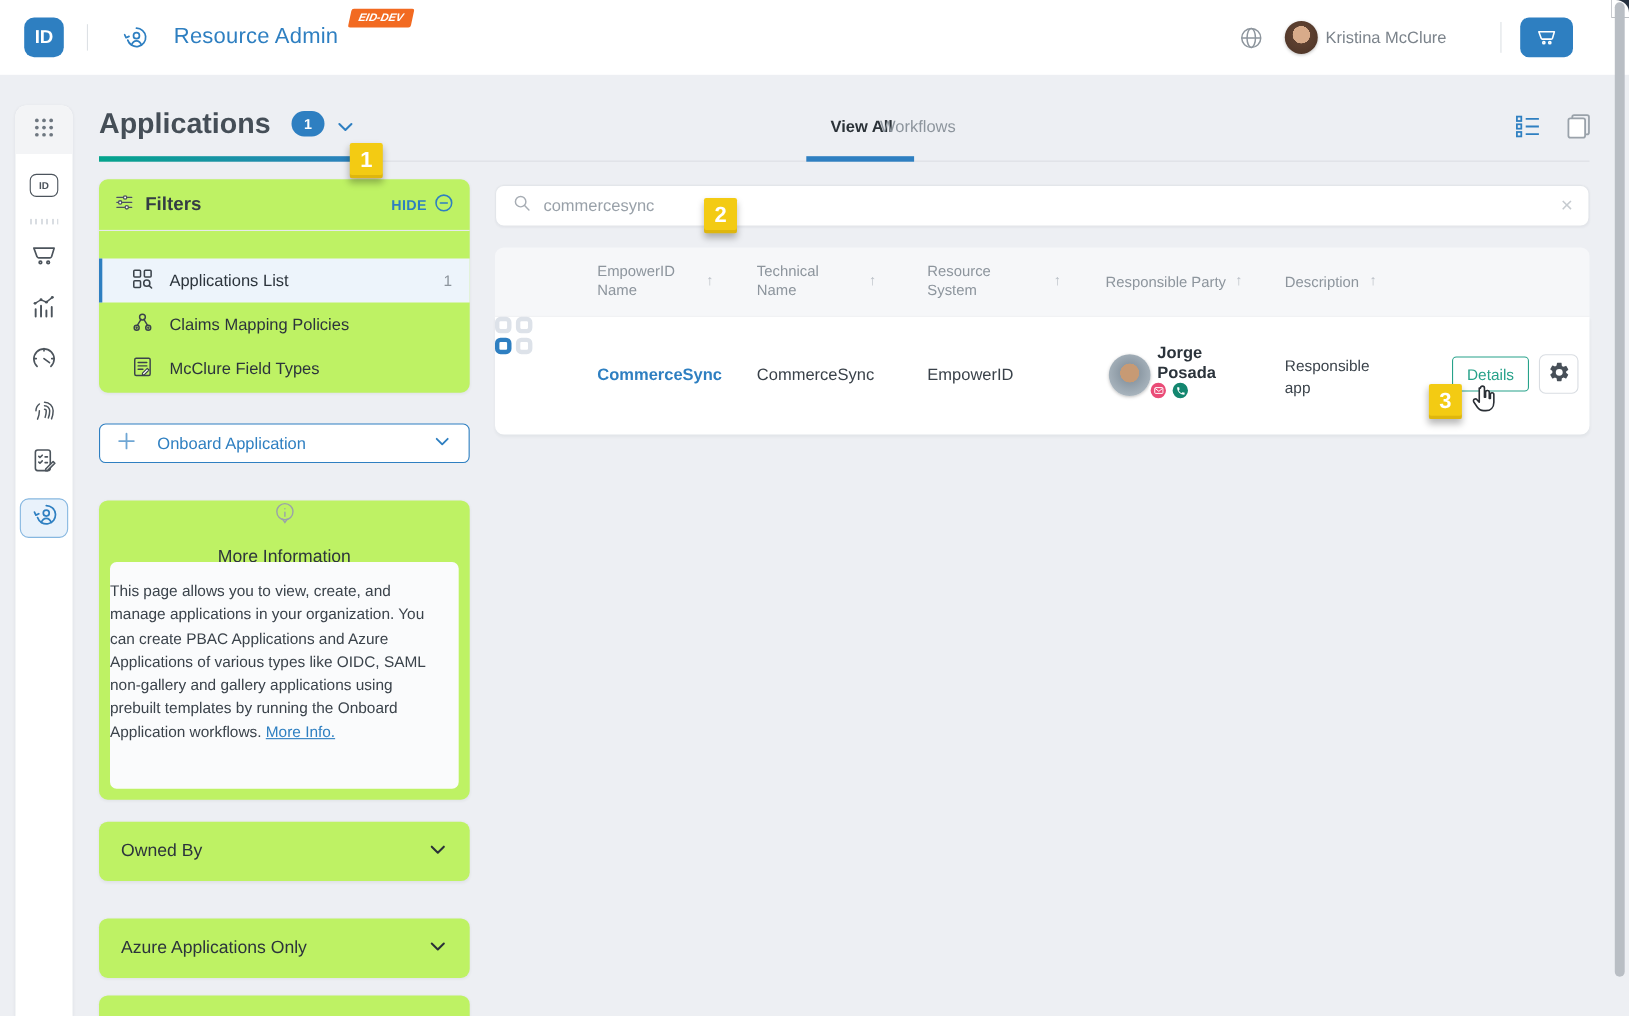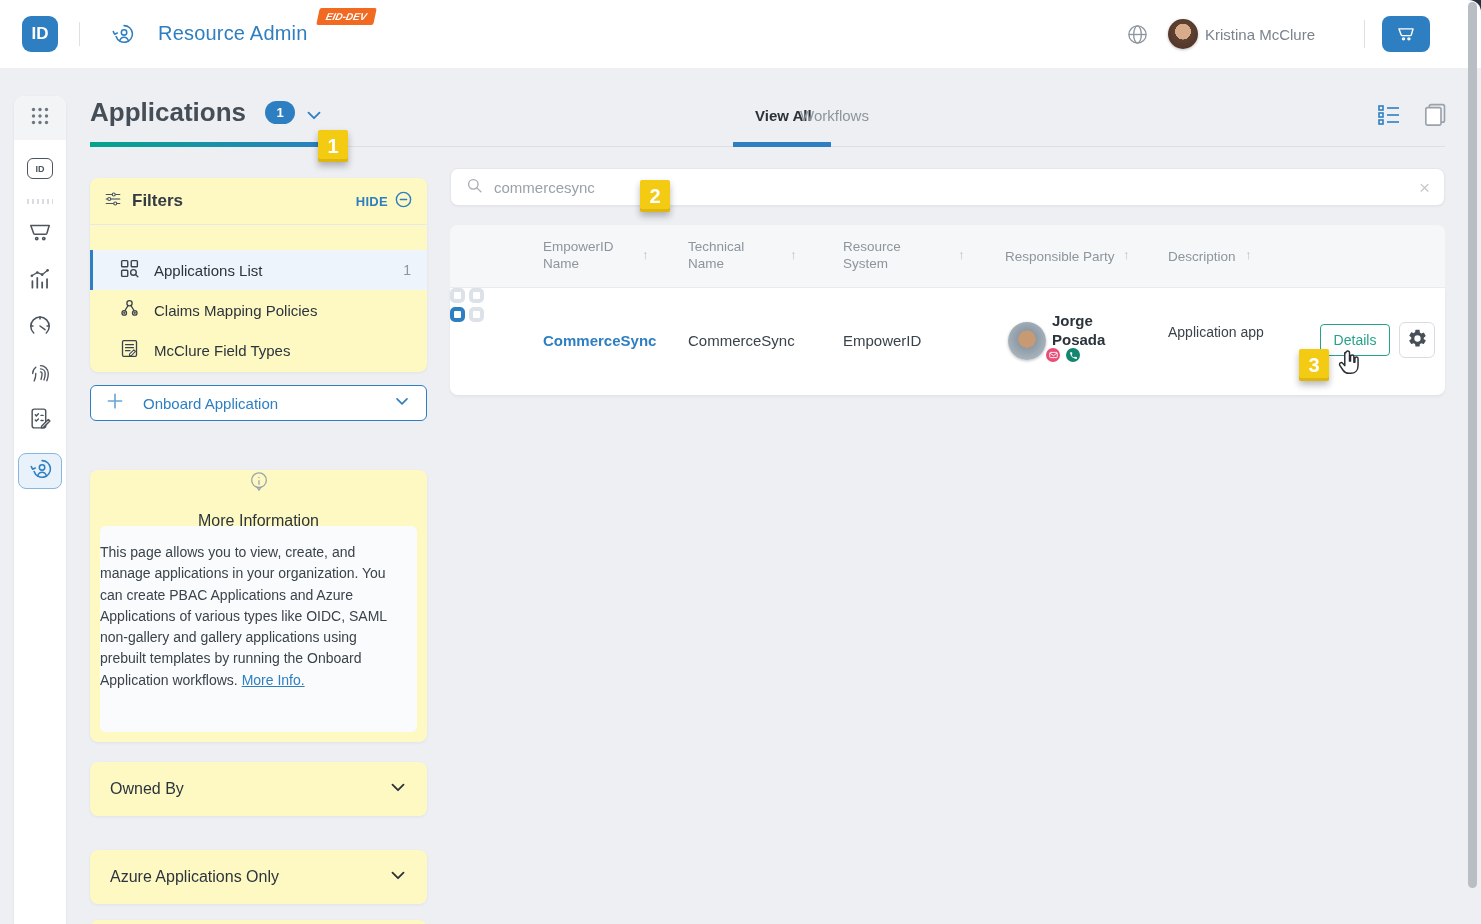--- a/index.html
+++ b/index.html
@@ -50,21 +50,21 @@
               background:linear-gradient(90deg,#04a48c,#2e7fc1); }
   .tab { top:107px; font-size:15px; cursor:pointer; }
   .tab-active-bar { left:733px; top:142px; width:98px; height:5px; background:#2e7fc1; }
 
   
   .step { width:30px; height:32px; background:#f3cb13; color:#fff; font-size:20px; font-weight:bold;
           display:flex; align-items:center; justify-content:center; border-radius:2px;
           box-shadow:0 4px 7px rgba(0,0,0,.28), inset 0 -3px 0 rgba(160,120,0,.25); z-index:30; }
 
   
-  .card { background:#fef9c3; border-radius:8px; box-shadow:0 1px 3px rgba(20,30,40,.06);margin-top:15px; }
+  .card { background:#bef264; border-radius:8px; box-shadow:0 1px 3px rgba(20,30,40,.06); }
   .filters-card { left:90px; top:163px; width:337px; height:194px; }
   .filters-head { left:0; top:0; width:100%; height:47px; display:flex; align-items:center; padding:0 14px;
                   border-bottom:1px solid #e6e9ec; }
   .filters-title { font-size:17px; font-weight:bold; color:#333c44; margin-left:10px; }
   .hide-btn { margin-left:auto; display:flex; align-items:center; gap:6px; color:#2e7fc1; font-size:13px;
               font-weight:bold; cursor:pointer; letter-spacing:.3px; }
   .f-item { left:0; width:337px; height:40px; display:flex; align-items:center; padding:0 16px 0 29px;
             cursor:pointer; font-size:15px; color:#2c343c; gap:14px; }
   .f-item.active { background:#edf4fb; border-left:3px solid #2e7fc1; padding-left:26px; }
   .f-count { margin-left:auto; color:#8d959d; font-size:14px; }
@@ -434,21 +434,21 @@
         <rect x="1" y="1.5" width="10" height="7" rx="1"></rect>
           <path d="M1.5 2.5L6 6l4.5-3.5"></path>
       </svg>
     </span>
     <span class="mini-badge" style="left:614px;top:58px;background:#13866f;">
       <svg width="9" height="9" viewBox="0 0 24 24" fill="#fff">
         <path d="M6.6 10.8c1.5 2.9 3.8 5.2 6.7 6.7l2.2-2.2c.3-.3.7-.4 1-.2 1.1.4 2.3.6 3.5.6.6 0 1 .4 1 1V20c0 .6-.4 1-1 1C11 21 3 13 3 4c0-.6.4-1 1-1h3.3c.6 0 1 .4 1 1 0 1.2.2 2.4.6 3.5.1.3 0 .7-.2 1l-2.1 2.3z"></path>
       </svg>
     </span>
 
-    <div class="abs desc">Application app</div>
+    <div class="abs desc">Responsible app</div>
     <button class="abs details-btn">Details</button>
     <button class="abs gear-btn">
       <span>
         <svg width="21" height="21" viewBox="0 0 24 24" fill="#474f58">
           <path d="M19.14 12.94a7 7 0 0 0 .06-.94 7 7 0 0 0-.06-.94l2.03-1.58a.5.5 0 0 0 .12-.64l-1.92-3.32a.5.5 0 0 0-.61-.22l-2.39 1a7.3 7.3 0 0 0-1.62-.94l-.36-2.54A.5.5 0 0 0 13.9 2h-3.8a.5.5 0 0 0-.49.42l-.36 2.54a7.3 7.3 0 0 0-1.62.94l-2.39-1a.5.5 0 0 0-.61.22L2.71 8.44a.5.5 0 0 0 .12.64l2.03 1.58a7 7 0 0 0-.06.94 7 7 0 0 0 .06.94l-2.03 1.58a.5.5 0 0 0-.12.64l1.92 3.32c.13.22.39.31.61.22l2.39-1c.5.38 1.04.7 1.62.94l.36 2.54c.04.24.25.42.49.42h3.8c.24 0 .45-.18.49-.42l.36-2.54a7.3 7.3 0 0 0 1.62-.94l2.39 1c.22.09.48 0 .61-.22l1.92-3.32a.5.5 0 0 0-.12-.64l-2.03-1.58zM12 15.6A3.6 3.6 0 1 1 15.6 12 3.6 3.6 0 0 1 12 15.6z"></path>
         </svg>
       </span>
     </button>
   </div>
 

